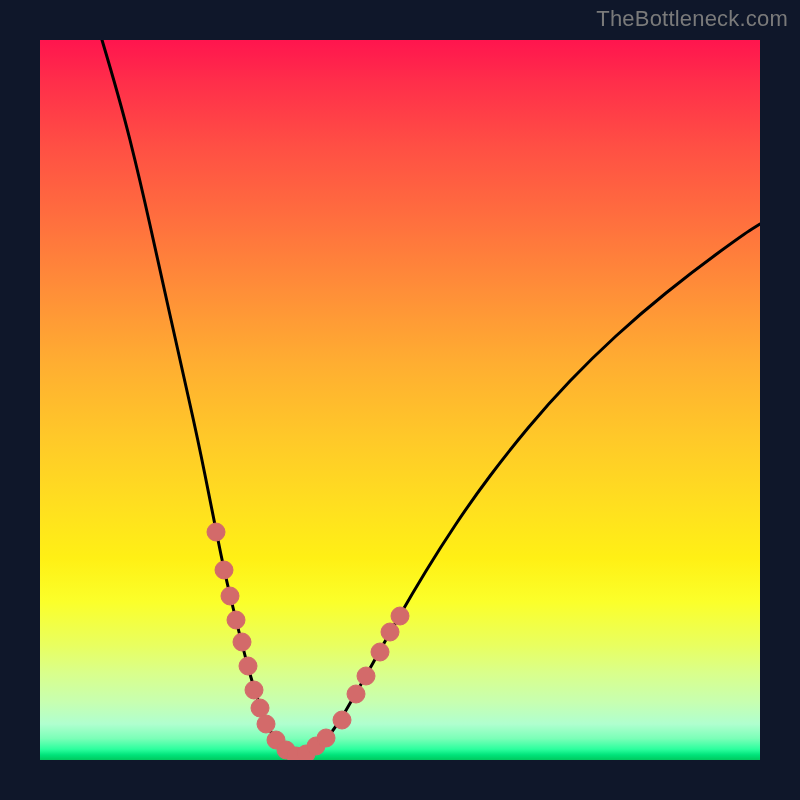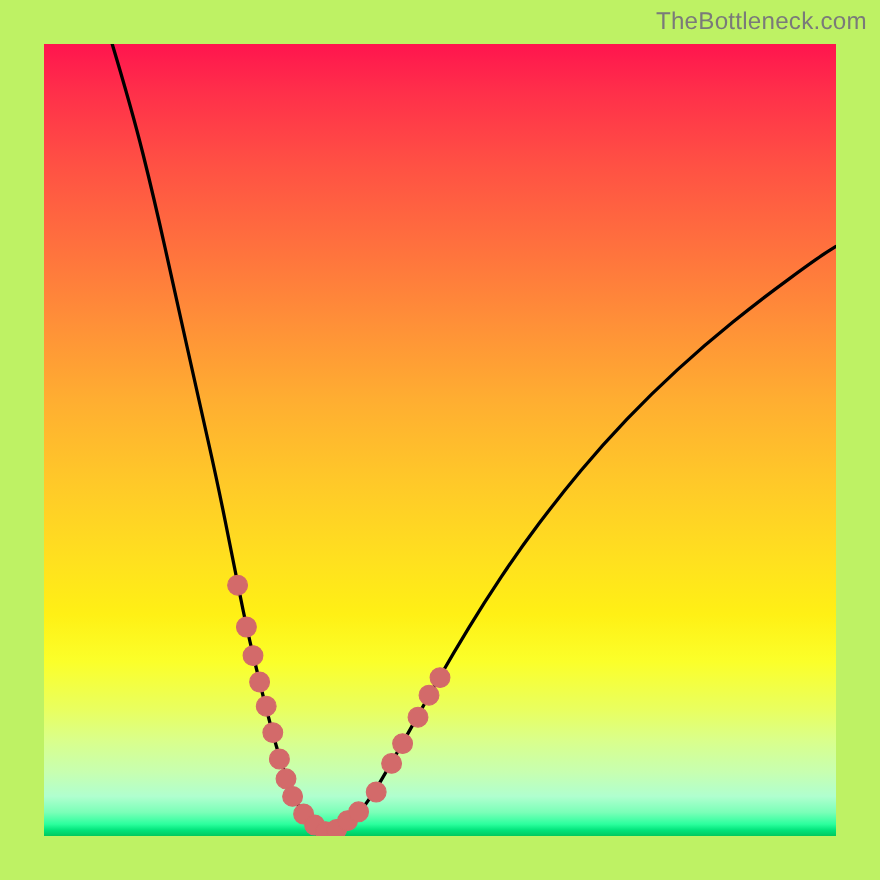--- a/index.html
+++ b/index.html
@@ -9,21 +9,21 @@
     height: 800px;
     background: #000000;
     overflow: hidden;
   }
   .frame {
     position: absolute;
     top: 0;
     left: 0;
     width: 800px;
     height: 800px;
-    background: #bef264;
+    background: #0f172a;
   }
   .plot-area {
     position: absolute;
     
     top: 40px;
     left: 40px;
     width: 720px;
     height: 720px;
     overflow: hidden;
   }

